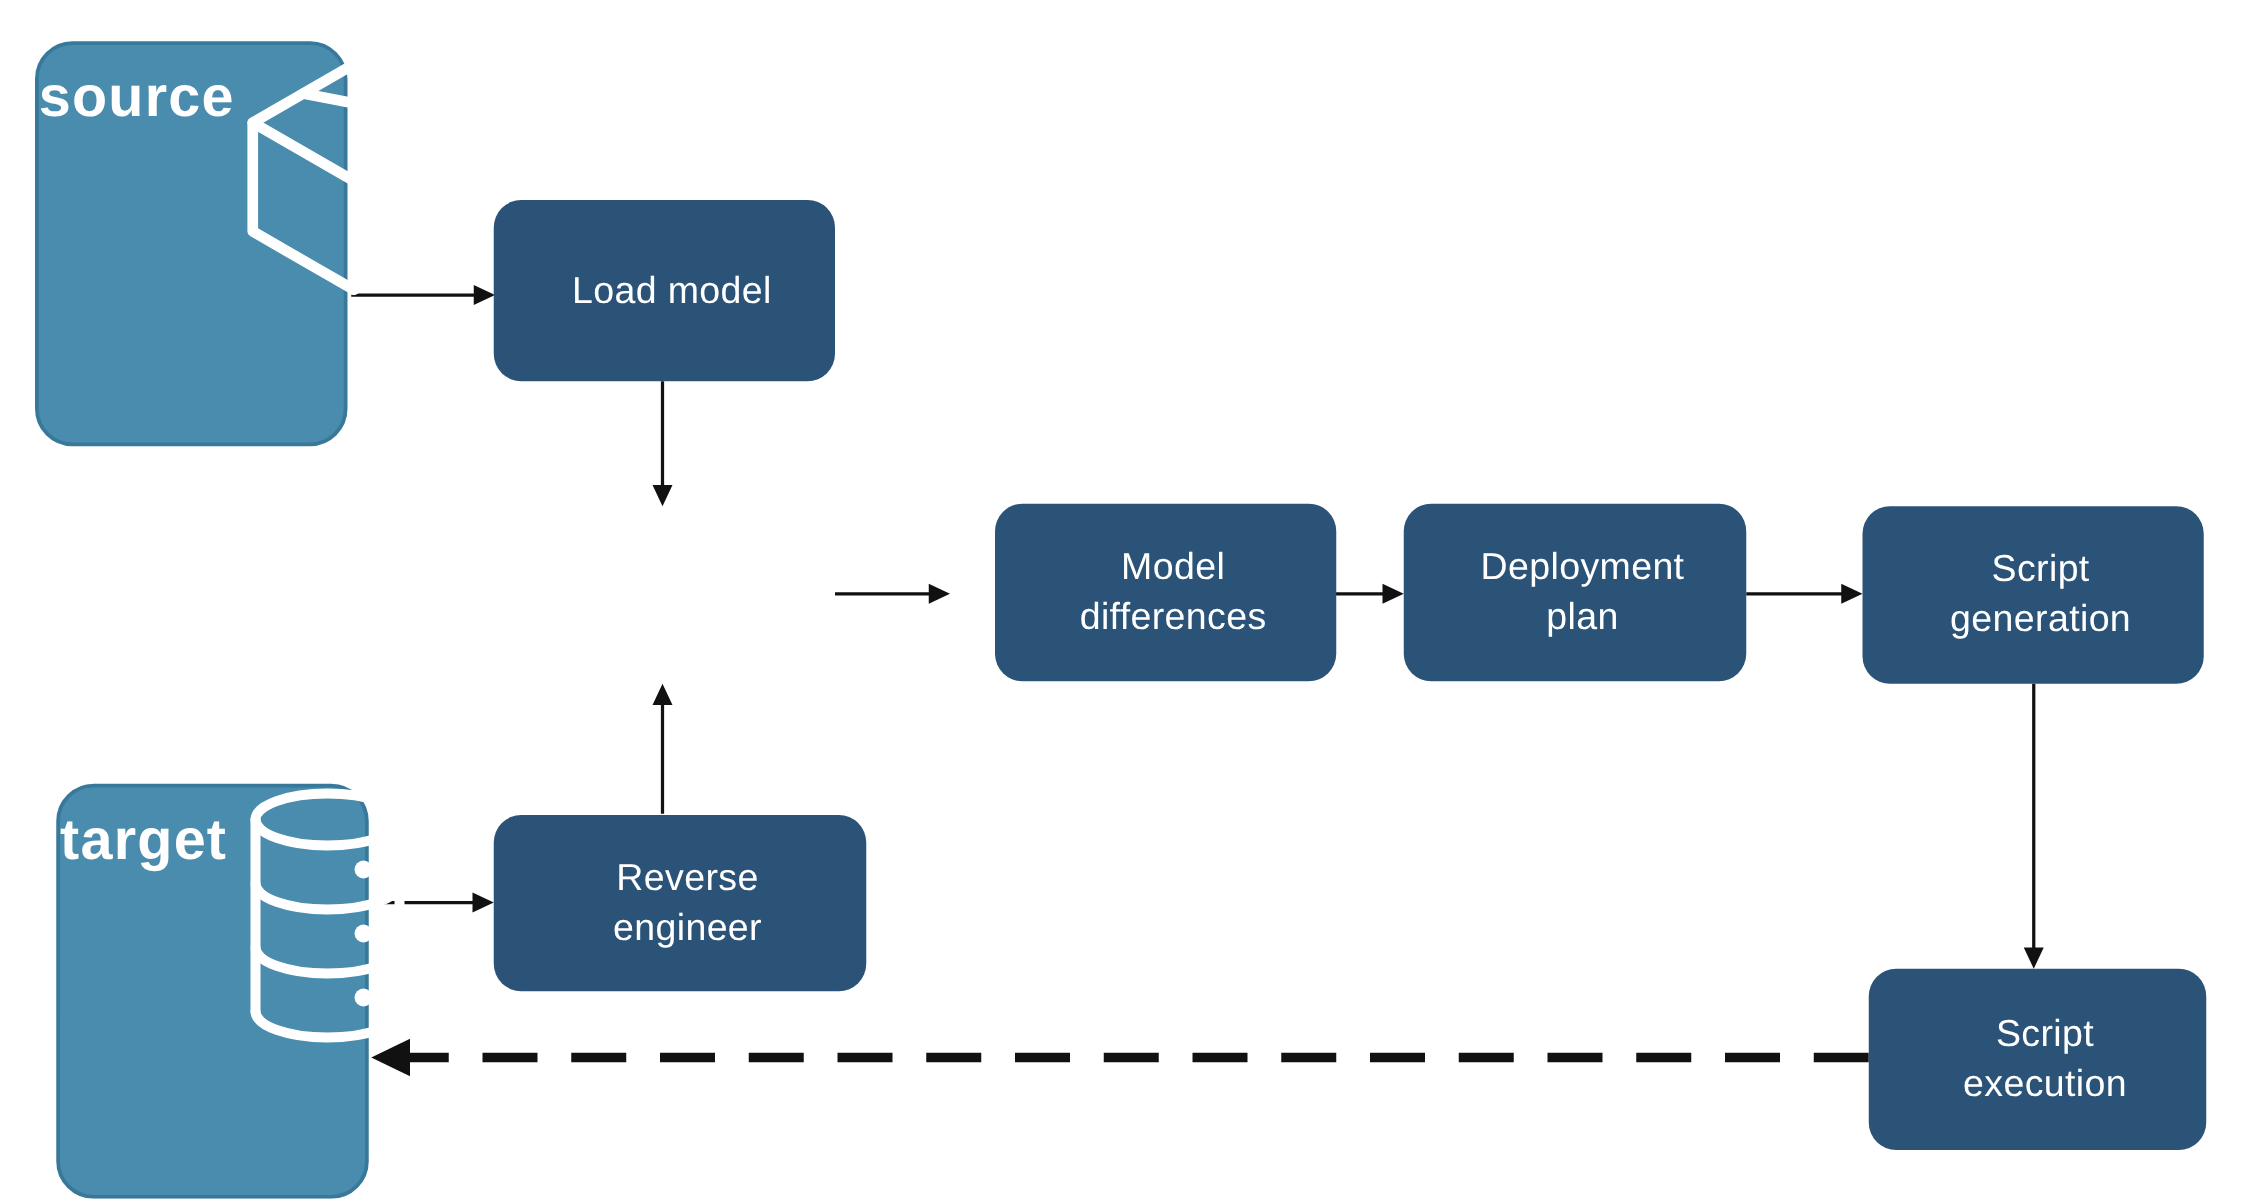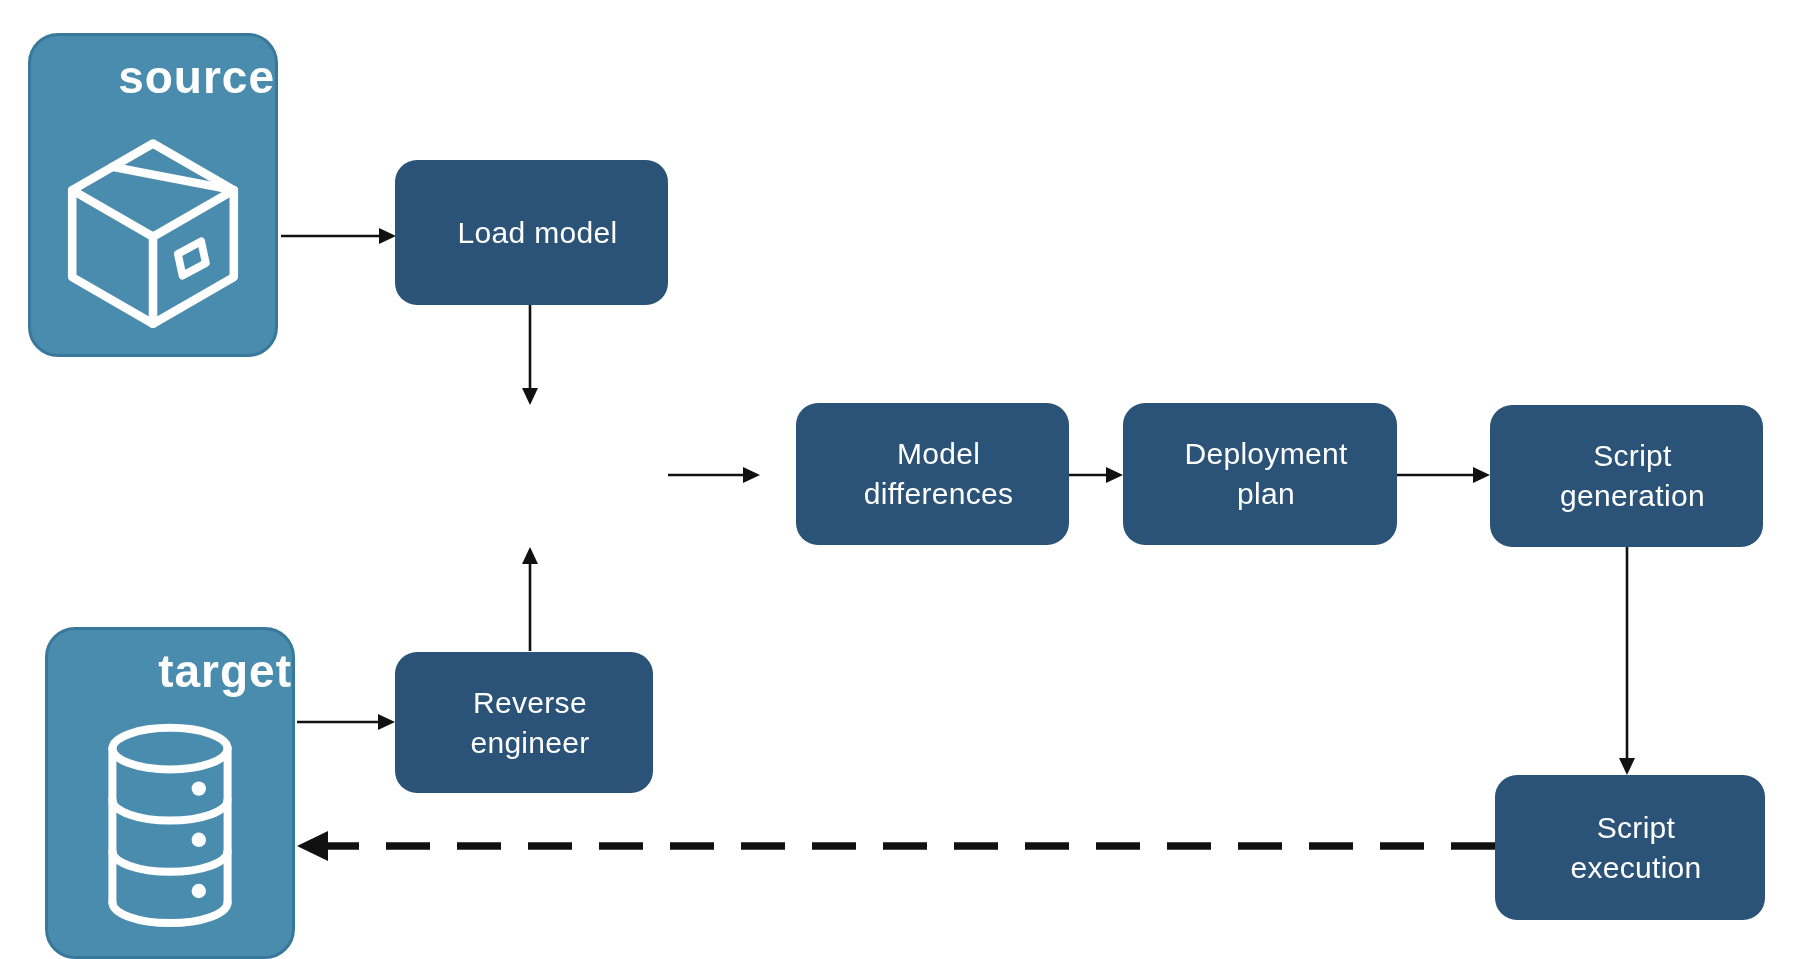--- a/index.html
+++ b/index.html
@@ -29,21 +29,21 @@
     padding-left:12px;
   }
   .node .lbl{width:192px;}
   .node.wide .lbl{width:246px;}
   .store{
     position:absolute;
     background:var(--store-fill);
     border:3px solid var(--store-border);
     border-radius:30px;
     color:var(--text);
-    display:flex;flex-direction:column;align-items:flex-end;
+    display:flex;flex-direction:row;align-items:flex-start;
   }
   .store .slbl{
     font-size:46px;font-weight:bold;margin-top:14px;letter-spacing:1px;
   }
   .store .icon-wrap{
     flex:1;display:flex;align-items:center;justify-content:center;width:100%;
   }
   .arrow-layer{position:absolute;left:0;top:0;width:1800px;height:959px;pointer-events:none;}
   .arrow-layer line{stroke:var(--arrow);}
   .arrow-layer polygon{fill:var(--arrow);}
@@ -144,21 +144,21 @@
   </div>
 
   <div class="node" style="left:1123px;top:403px;width:274px;height:142px;">
     <span class="lbl">Deployment plan</span>
   </div>
 
   <div class="node" style="left:1490px;top:405px;width:273px;height:142px;">
     <span class="lbl">Script generation</span>
   </div>
 
-  <div class="node" style="left:395px;top:652px;width:258px;height:141px;">
+  <div class="node" style="left:395px;top:652px;width:298px;height:141px;">
     <span class="lbl">Reverse engineer</span>
   </div>
 
   <div class="node" style="left:1495px;top:775px;width:270px;height:145px;">
     <span class="lbl">Script execution</span>
   </div>
 
 </div>
 
 </body></html>

